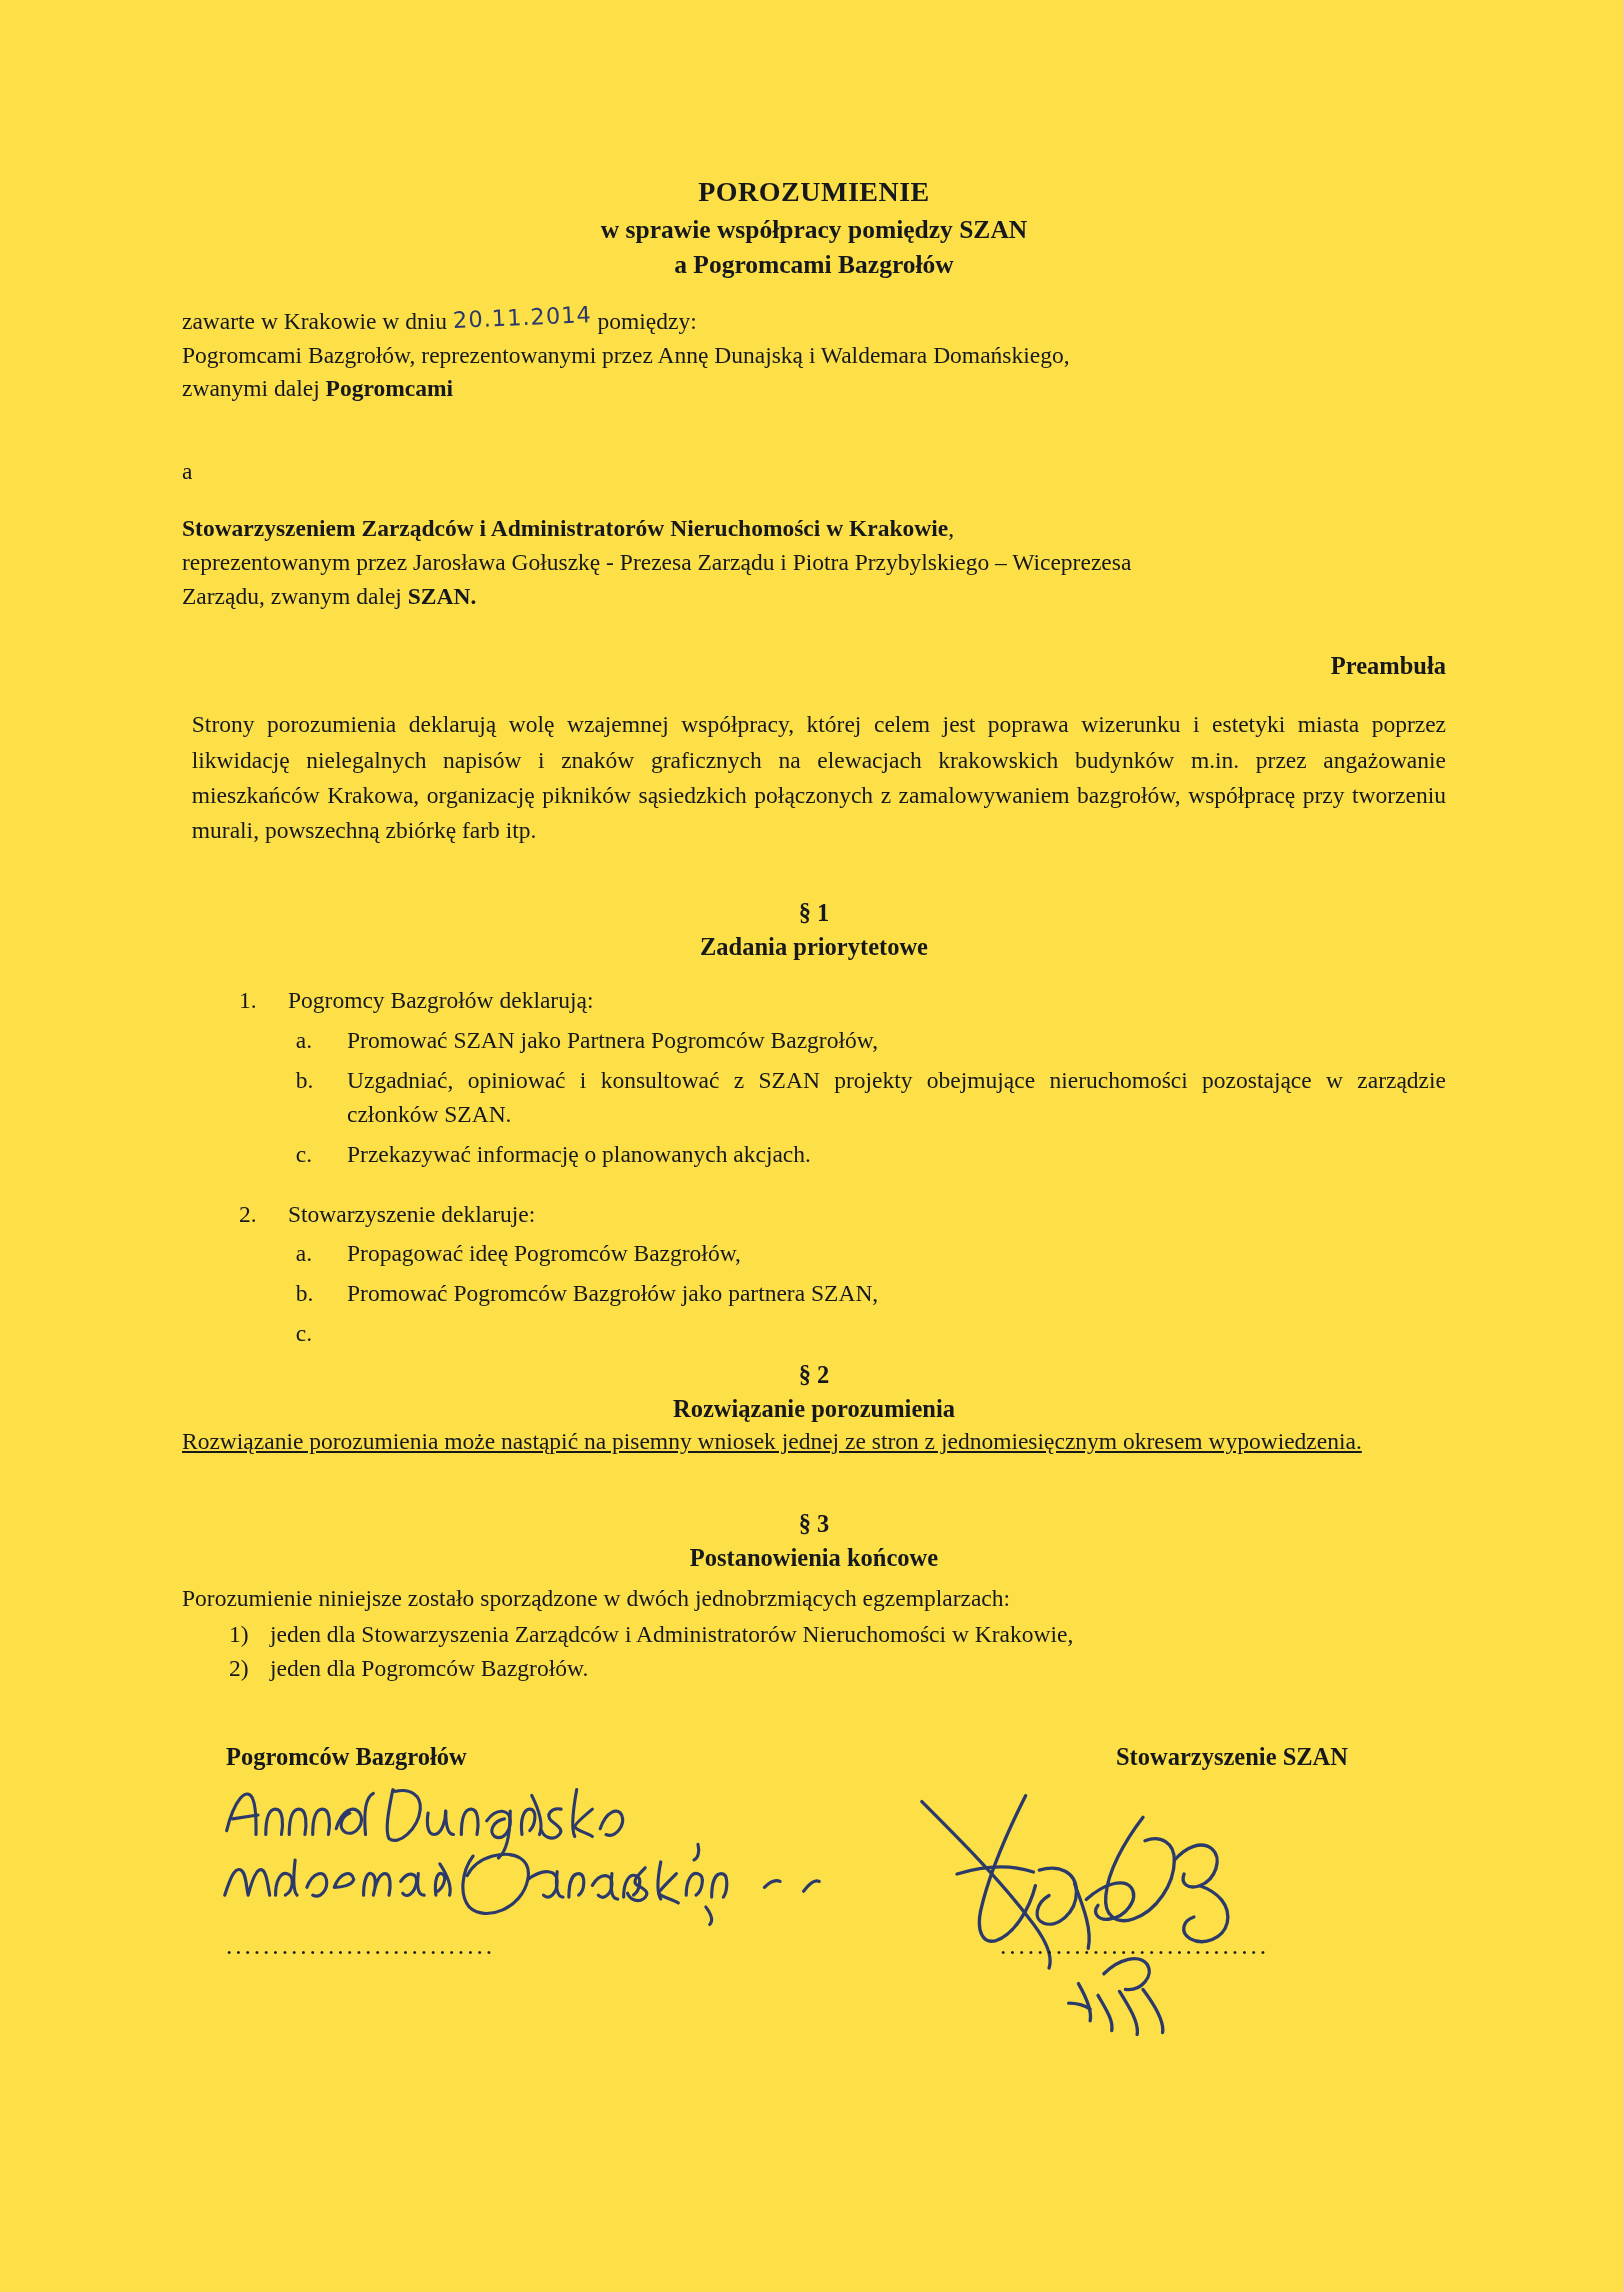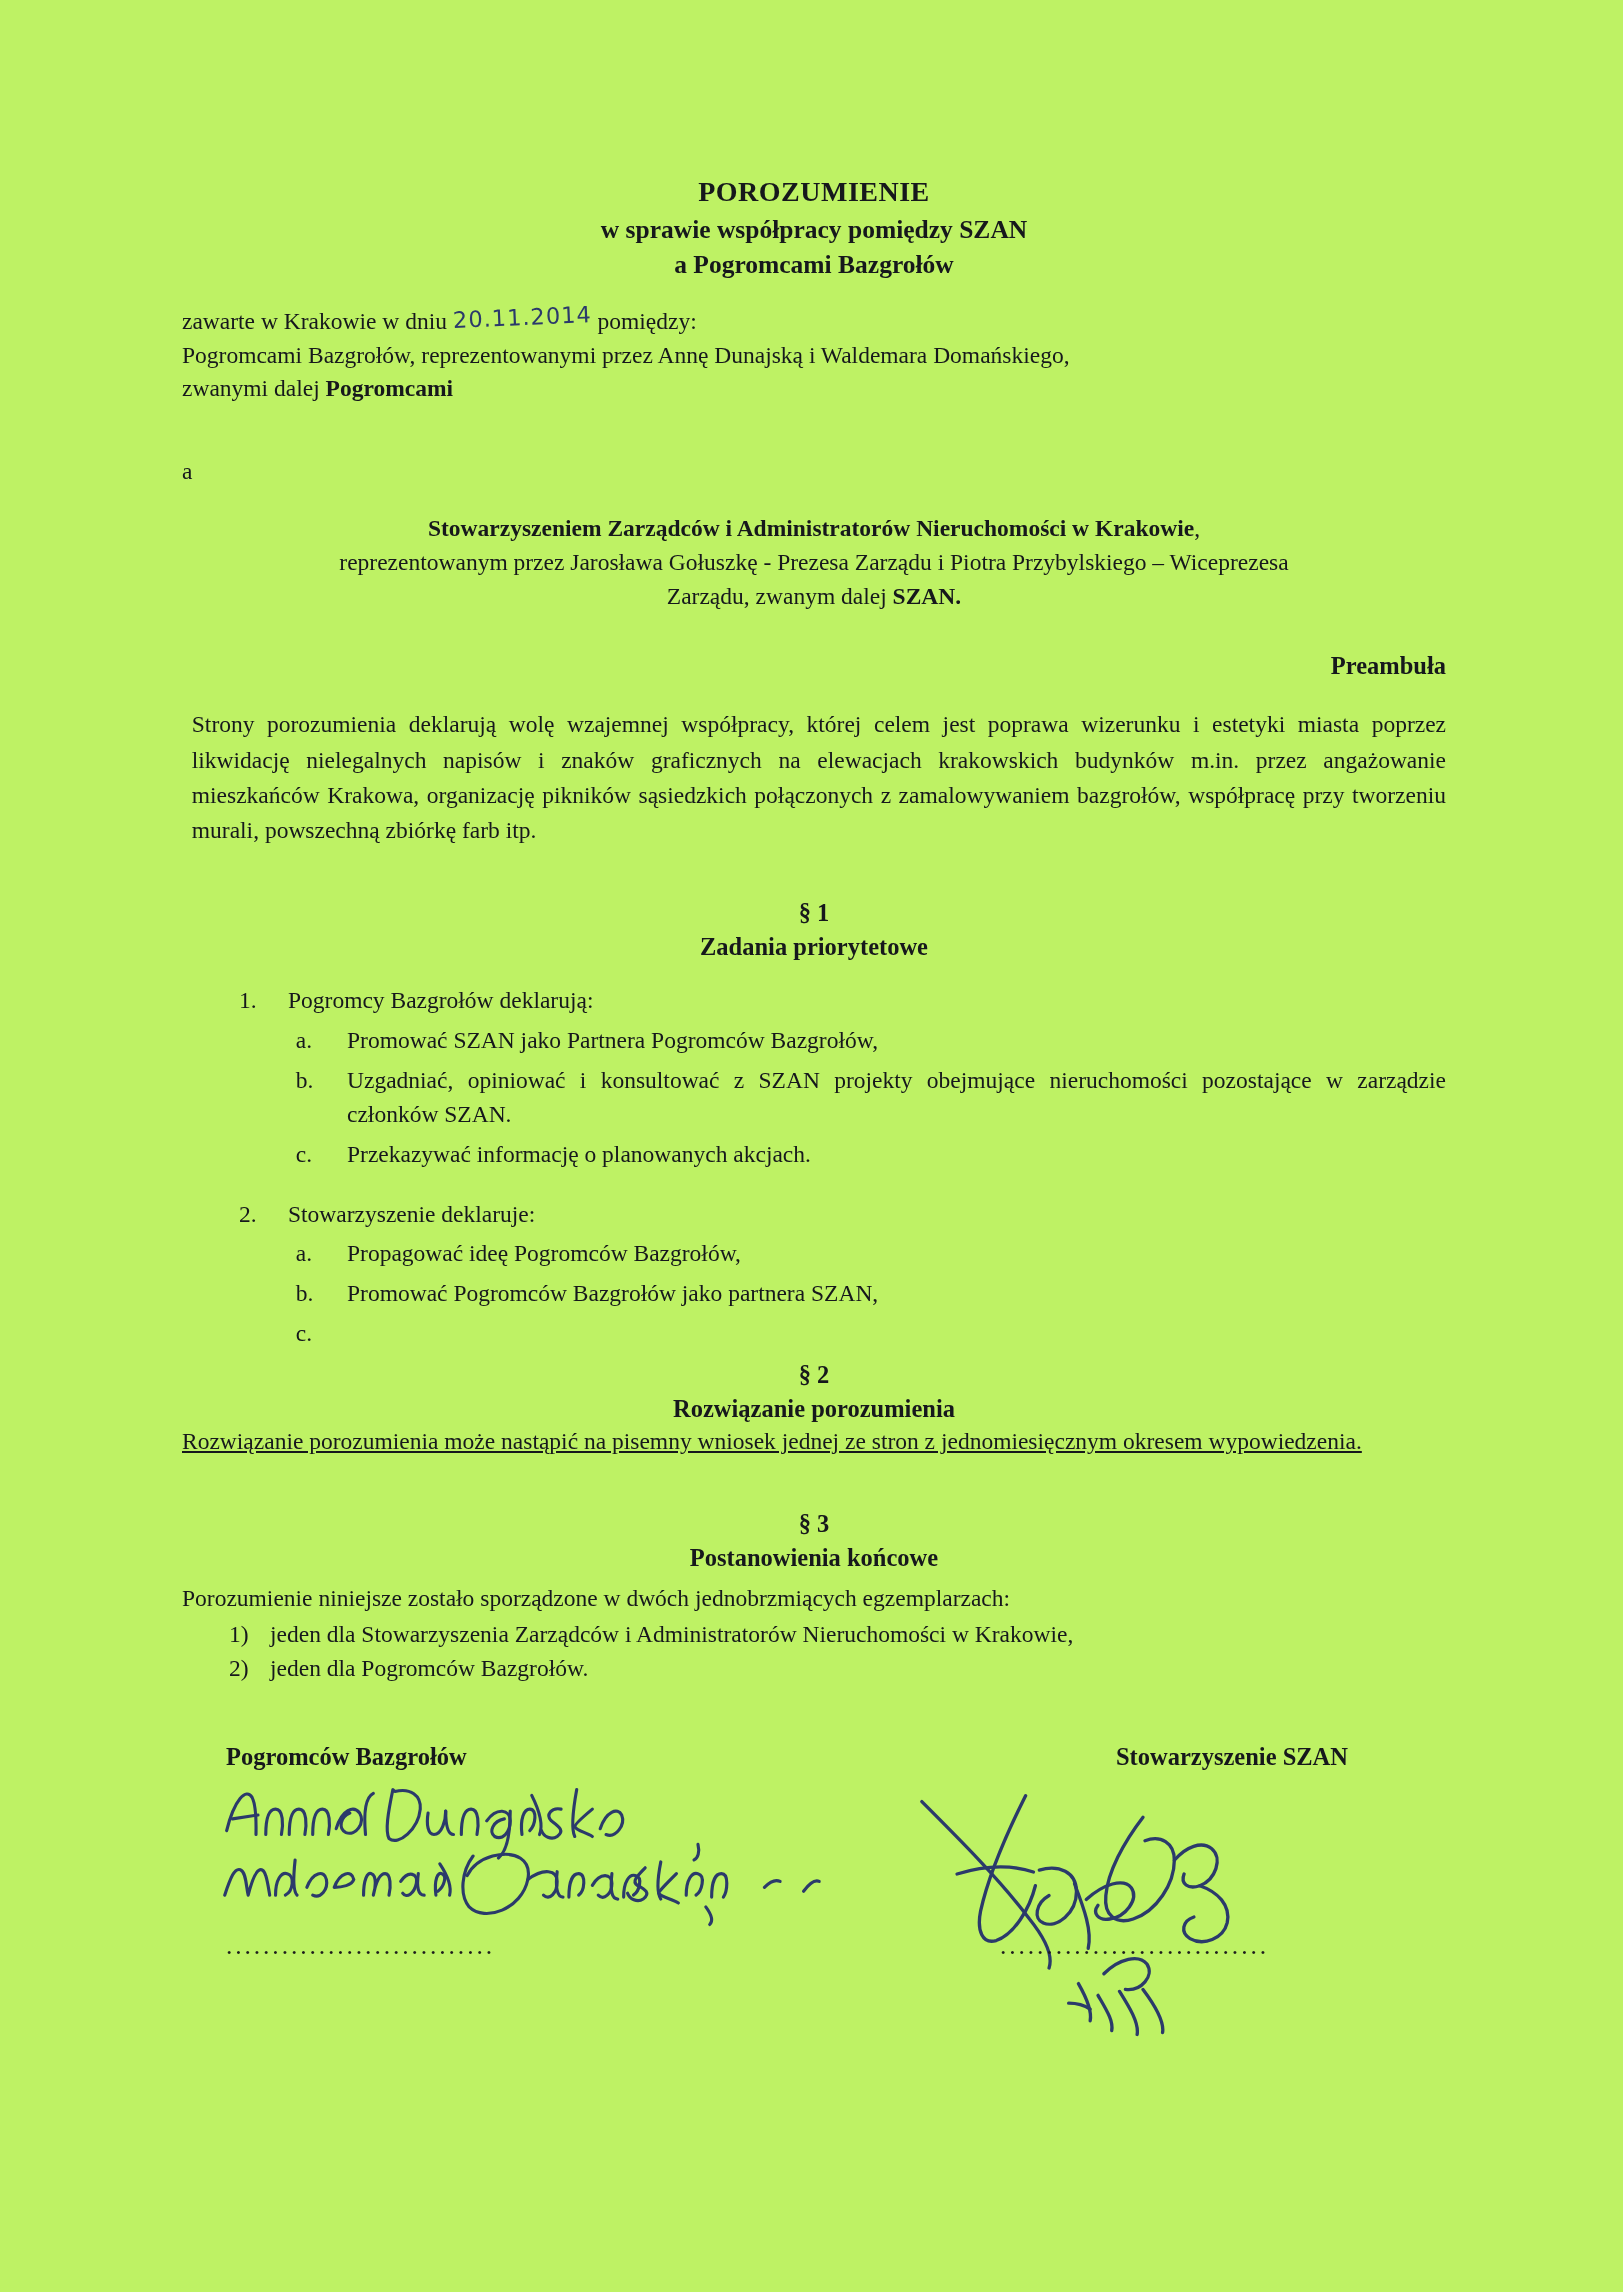--- a/index.html
+++ b/index.html
@@ -13,21 +13,21 @@
     font-family: "Liberation Serif", serif;
     color: #16181c;
     position: relative;
     overflow: hidden;
   }
   .page {
     position: absolute;
     left: 0; top: 0;
     width: 1623px;
     height: 2293px;
-    background: #bef264;
+    background: #fde047;
   }
   .content {
     position: absolute;
     left: 182px;
     top: 176px;
     width: 1264px;
   }
   .title-block {
     text-align: center;
     font-weight: bold;
@@ -64,21 +64,20 @@
     transform: rotate(-2.5deg);
   }
   .spacer-a {
     font-size: 23.5px;
     margin-top: 53px;
   }
   .org-block {
     margin-top: 25.5px;
     font-size: 23.5px;
     line-height: 1.45;
-    text-align: center;
   }
   .center-head {
     text-align: right;
     font-weight: bold;
     font-size: 24.5px;
   }
   .preambula {
     margin-top: 39px;
   }
   .preamble-text {

